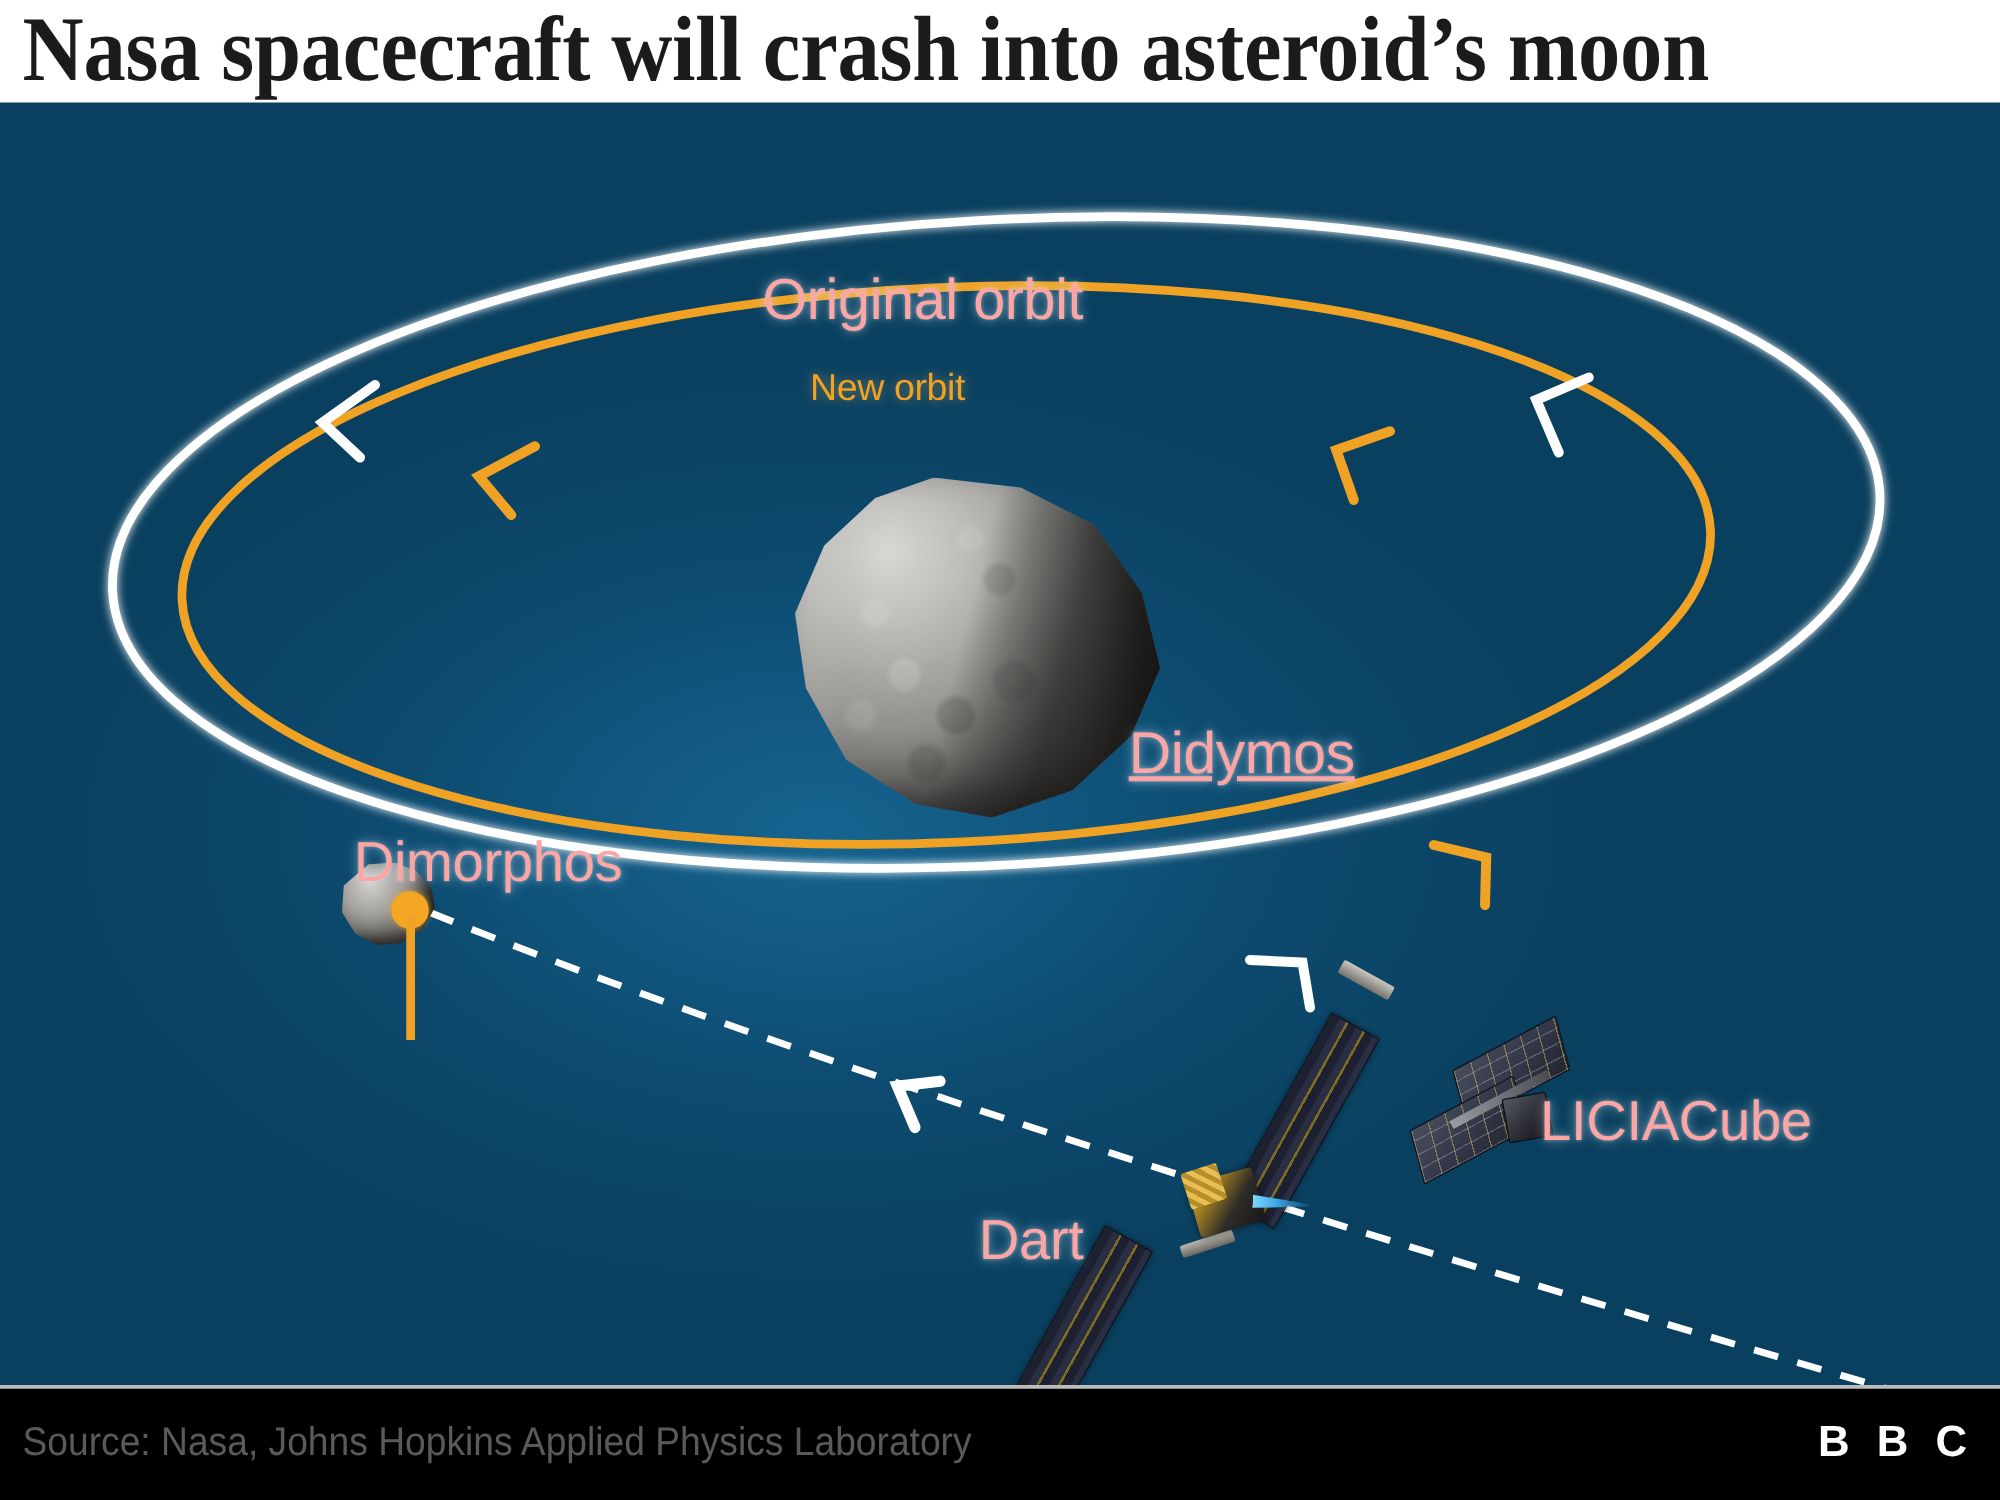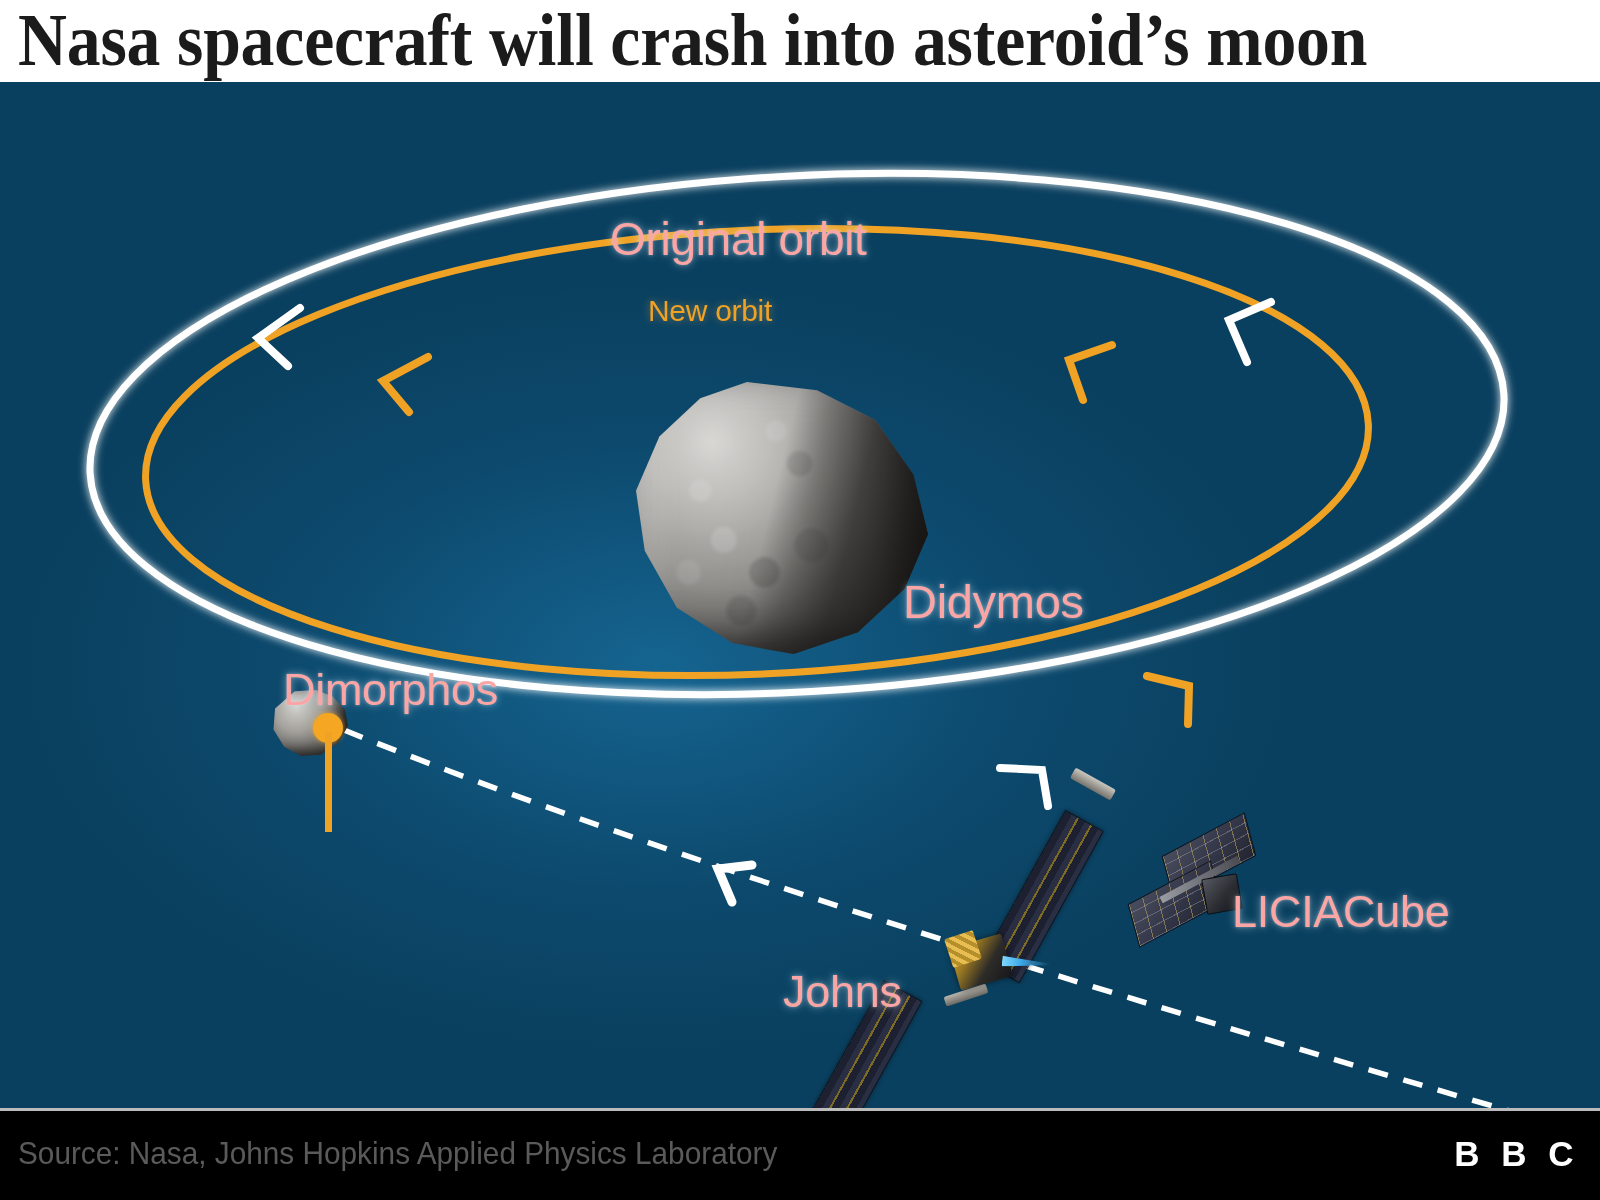--- a/index.html
+++ b/index.html
@@ -58,24 +58,24 @@
     color:#fca5a5;
     font-family:"Liberation Sans", sans-serif;
     font-weight:400;
     white-space:nowrap;
     text-shadow:0 0 9px rgba(210,235,255,.55), 0 0 3px rgba(255,255,255,.35);
     letter-spacing:-0.3px;
   }
   .lbl-orig { left:610px; top:130px; font-size:46px; }
   .lbl-new  { left:648px; top:212px; font-size:30px; color:#f0a224;
               text-shadow:0 0 9px rgba(255,190,90,.45); }
-  .lbl-didymos { left:903px; top:492px; font-size:47px; }
+  .lbl-didymos { left:903px; top:492px; font-size:47px;text-decoration:underline; }
   .lbl-dimorphos { left:283px; top:582px; font-size:45px; }
   .lbl-dart { left:783px; top:884px; font-size:45px; }
-  .lbl-licia { left:1232px; top:789px; font-size:45px;margin-top:15px; }
+  .lbl-licia { left:1232px; top:789px; font-size:45px; }
   .lbl-impact {
     left:152px; top:710px; font-size:45px; line-height:52px;
     text-align:center; white-space:normal; width:232px;
   }
 
   
   .didymos {
     position:absolute; left:636px; top:300px; width:292px; height:272px;
   }
   .didymos-body{
@@ -317,21 +317,21 @@
       <div class="licia-panel licia-p1"></div>
       <div class="licia-panel licia-p2"></div>
       <div class="licia-spine"></div>
       <div class="licia-body"></div>
     </div>
 
     <div class="lbl lbl-orig">Original orbit</div>
     <div class="lbl lbl-new">New orbit</div>
     <div class="lbl lbl-didymos">Didymos</div>
     <div class="lbl lbl-dimorphos">Dimorphos</div>
-    <div class="lbl lbl-dart">Johns</div>
+    <div class="lbl lbl-dart">Dart</div>
     <div class="lbl lbl-licia">LICIACube</div>
 
   </div>
 
   <div class="footer">
     <div class="footer-source">Source: Nasa, Johns Hopkins Applied Physics Laboratory</div>
     <div class="bbc-logo">
       <div class="bbc-box">B</div>
       <div class="bbc-box">B</div>
       <div class="bbc-box">C</div>

